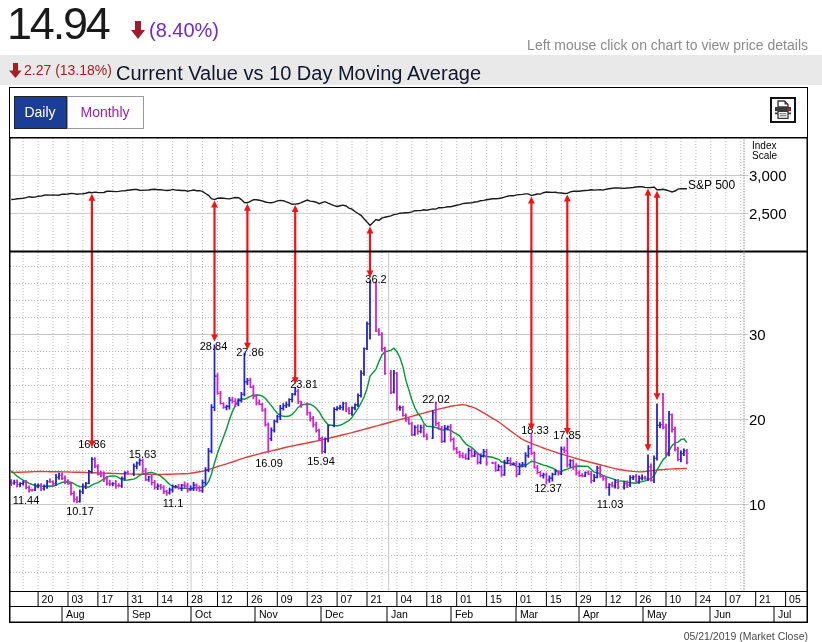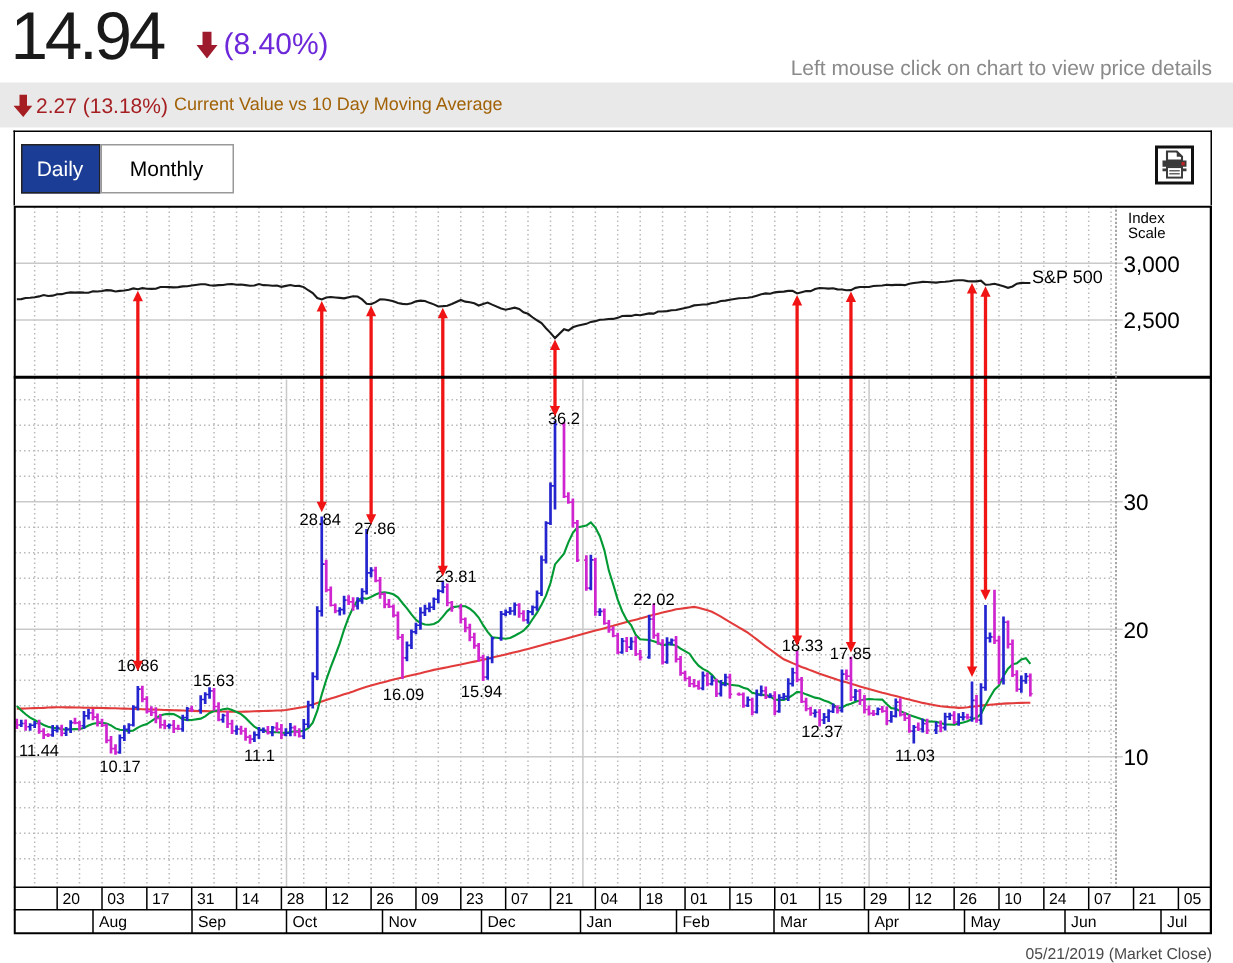--- a/index.html
+++ b/index.html
@@ -1,24 +1,24 @@
 <!DOCTYPE html>
 <html><head><meta charset="utf-8"><style>
 *{margin:0;padding:0;box-sizing:border-box}
 body{width:822px;height:642px;background:#fff;font-family:"Liberation Sans",sans-serif;position:relative;overflow:hidden}
 .big{position:absolute;left:7px;top:-2px;font-size:45px;color:#1a1a1a;letter-spacing:-2.2px}
 .pct{position:absolute;left:149px;top:19px;font-size:20px;color:#6d28d9}
 .hint{position:absolute;right:14px;top:37px;font-size:14px;color:#8a8a8a}
 .strip{position:absolute;left:0;top:55px;width:822px;height:30px;background:#e9e9e9}
 .strip .r{position:absolute;left:24px;top:7px;font-size:14px;font-weight:normal;color:#a51e22}
-.strip .g{position:absolute;left:116px;top:7px;font-size:12px;color:#a16207}
+.strip .g{position:absolute;left:116px;top:7px;font-size:20px;color:#0f172a}
 .tb{position:absolute;left:9px;top:87px;width:799px;height:50px;background:#fff;border:1.5px solid #000;border-bottom:none}
 .btn{position:absolute;top:8px;height:33px;font-size:14px;font-weight:normal;text-align:center;line-height:31px}
 .bd{left:3.5px;width:53px;background:#1c3d95;color:#fff;border:1px solid #222}
-.bm{left:56.5px;width:89px;background:#fff;color:#000000;border:1px solid #999}
+.bm{left:56.5px;width:77px;background:#fff;color:#a21caf;border:1px solid #999}
 .prn{position:absolute;left:759.5px;top:9px;width:26px;height:26px;border:2px solid #111;background:#fff}
 .stamp{position:absolute;right:14px;top:630px;font-size:10.5px;color:#4a4a4a}
 </style></head><body>
 <div class="big">14.94</div>
 <svg style="position:absolute;left:130px;top:21px" width="16" height="18">
     <path d="M5 0h6v9h4l-7 9-7-9h4z" fill="#9e1b2e"></path>
   </svg>
 <div class="pct">(8.40%)</div>
 <div class="hint">Left mouse click on chart to view price details</div>
 <div class="strip">

